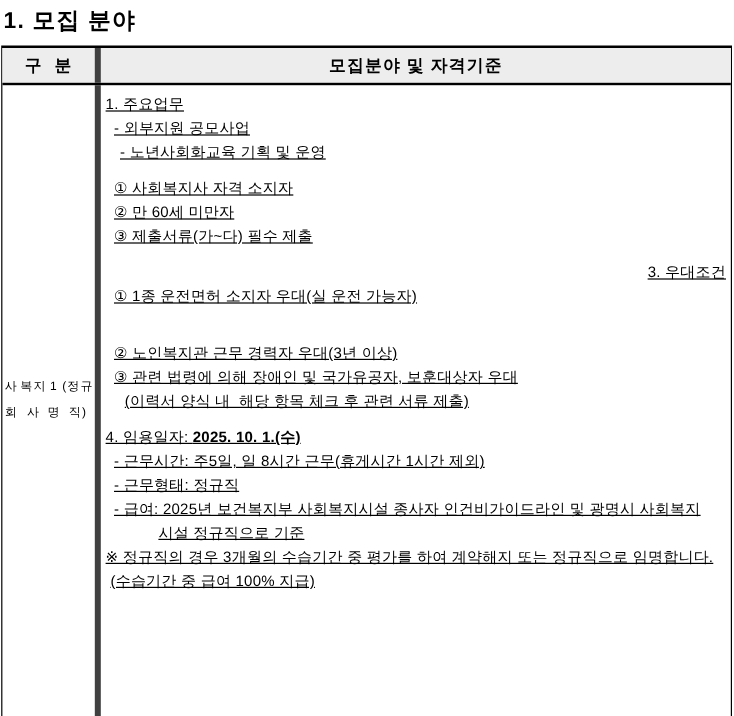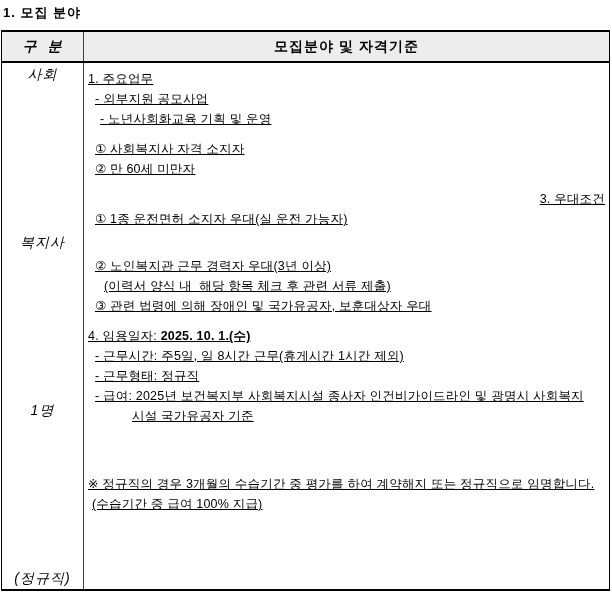--- a/index.html
+++ b/index.html
@@ -10,21 +10,21 @@
     font-family: "Liberation Sans", "DejaVu Sans", sans-serif;
     color: #000000;
   }
   .page {
     width: 612px;
     min-height: 597px;
     box-sizing: border-box;
     padding: 3px 1px 4px 1px;
   }
   .doc-title {
-    font-size: 13px;
+    font-size: 19px;
     font-weight: bold;
     letter-spacing: 1px;
     margin: 1px 0 8px 2px;
   }
   .table {
     width: 609px;
     box-sizing: border-box;
     border-left: 1px solid #000;
     border-right: 1px solid #000;
     border-top: 2px solid #000;
@@ -42,32 +42,31 @@
     display: flex;
     align-items: center;
     justify-content: center;
     height: 29px;
     font-size: 14px;
     font-weight: bold;
     letter-spacing: 1px;
     white-space: pre;
   }
   .cell-left {
-    border-right: 1px solid #404040;
-    font-style: italic;
+    border-right: 5px solid #404040;
   }
   .body-row {
     min-height: 526px;
   }
   .cat-cell {
     display: flex;
-    flex-direction: column;
+    flex-direction: row;
     align-items: center;
     justify-content: space-between;
-    font-size: 14px;
+    font-size: 10px;
     line-height: 22px;
     letter-spacing: 1px;
     text-align: center;
   }
   .crit-cell {
     box-sizing: border-box;
     padding: 6px 4px 8px 4px;
     font-size: 12.5px;
     line-height: 20px;
   }
@@ -99,33 +98,34 @@
         </div>
       <div class="crit-cell">
           <div class="section">
             <div class="line" style="padding-left: 0px;"><span>1. 주요업무</span></div>
             <div class="line" style="padding-left: 7px;"><span>- 외부지원 공모사업</span></div>
             <div class="line" style="padding-left: 12px;"><span>- 노년사회화교육 기획 및 운영</span></div>
           </div>
           <div class="section">
             <div class="line" style="padding-left: 7px;"><span>① 사회복지사 자격 소지자</span></div>
             <div class="line" style="padding-left: 7px;"><span>② 만 60세 미만자</span></div>
+            <div class="line" style="padding-left: 7px;"><span>③ 제출서류(가~다) 필수 제출</span></div>
           </div>
           <div class="section">
             <div class="line" style="padding-left: 0px; text-align: right;"><span>3. 우대조건</span></div>
             <div class="line" style="padding-left: 7px;"><span>① 1종 운전면허 소지자 우대(실 운전 가능자)</span></div>
             <div class="line" style="padding-left: 7px; margin-top: 27px;"><span>② 노인복지관 근무 경력자 우대(3년 이상)</span></div>
+            <div class="line" style="padding-left: 7px;"><span>③ 관련 법령에 의해 장애인 및 국가유공자, 보훈대상자 우대</span></div>
             <div class="line" style="padding-left: 16px;"><span>(이력서 양식 내  해당 항목 체크 후 관련 서류 제출)</span></div>
-            <div class="line" style="padding-left: 7px;"><span>③ 관련 법령에 의해 장애인 및 국가유공자, 보훈대상자 우대</span></div>
           </div>
           <div class="section">
             <div class="line" style="padding-left: 0px;"><span>4. 임용일자: </span><b>2025. 10. 1.(수)</b></div>
             <div class="line" style="padding-left: 7px;"><span>- 근무시간: 주5일, 일 8시간 근무(휴게시간 1시간 제외)</span></div>
             <div class="line" style="padding-left: 7px;"><span>- 근무형태: 정규직</span></div>
             <div class="line" style="padding-left: 7px;"><span>- 급여: 2025년 보건복지부 사회복지시설 종사자 인건비가이드라인 및 광명시 사회복지</span></div>
-            <div class="line" style="padding-left: 44px;"><span>시설 국가유공자 기준</span></div>
-            <div class="line" style="padding-left: 0px; margin-top: 48px;"><span>※ 정규직의 경우 3개월의 수습기간 중 평가를 하여 계약해지 또는 정규직으로 임명합니다.</span></div>
+            <div class="line" style="padding-left: 44px;"><span>시설 정규직으로 기준</span></div>
+            <div class="line" style="padding-left: 0px;"><span>※ 정규직의 경우 3개월의 수습기간 중 평가를 하여 계약해지 또는 정규직으로 임명합니다.</span></div>
             <div class="line" style="padding-left: 4px;"><span>(수습기간 중 급여 100% 지급)</span></div>
           </div>
         </div>
     </div>
   </div>
 </div>
 
 </body></html>

